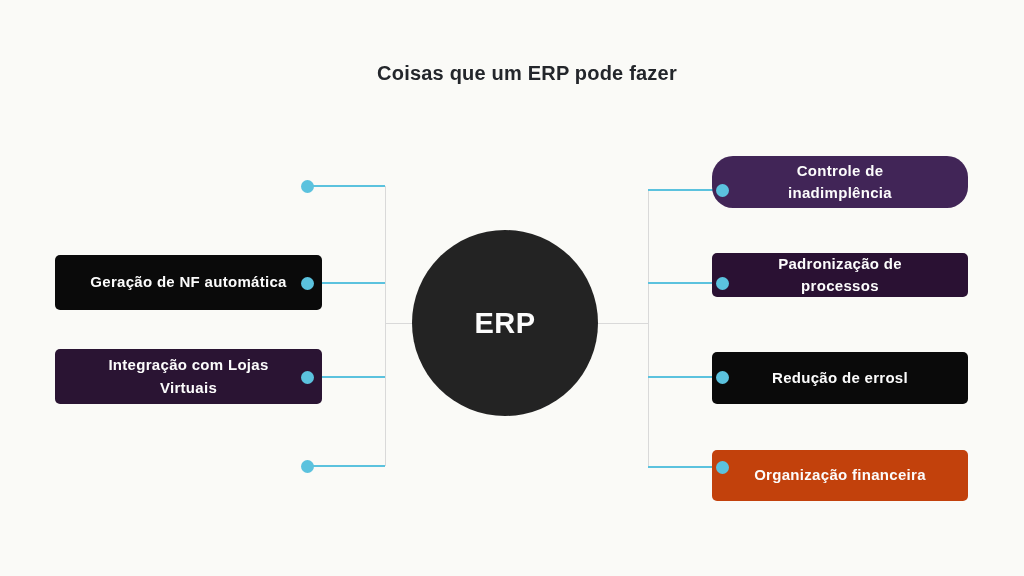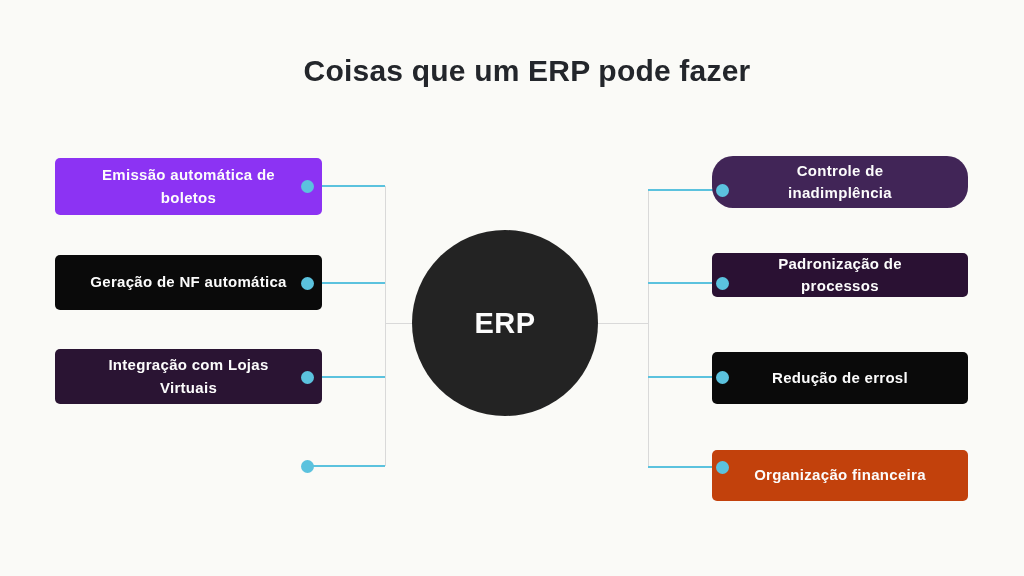--- a/index.html
+++ b/index.html
@@ -12,23 +12,23 @@
     width: 1024px;
     height: 576px;
     overflow: hidden;
     background: #fafaf7;
   }
   .title {
     position: absolute;
     top: 54px;
     left: 30px;
     right: 0;
-    margin: 0;
+    margin: 8px;
     text-align: center;
-    font-size: 30px;
+    font-size: 20px;
     font-weight: 700;
     letter-spacing: 0.2px;
   }
   
   .tree { position: absolute; z-index: 1; }
   .vline-left  { left: 384.5px; top: 186px; width: 1.5px; height: 280px; }
   .vline-right { left: 647.5px; top: 190px; width: 1.5px; height: 277px; }
   .hline-center { left: 385px; top: 322.5px; width: 263px; height: 1.5px; }
   
   .cline { position: absolute; height: 2px; z-index: 1; }
@@ -109,24 +109,20 @@
   <div class="cline cl-l cl1" style="background-color: rgb(91, 194, 222);"></div>
   <div class="cline cl-l cl2" style="background-color: rgb(91, 194, 222);"></div>
   <div class="cline cl-l cl3" style="background-color: rgb(91, 194, 222);"></div>
   <div class="cline cl-l cl4" style="background-color: rgb(91, 194, 222);"></div>
 
   <div class="cline cl-r cr1" style="background-color: rgb(91, 194, 222);"></div>
   <div class="cline cl-r cr2" style="background-color: rgb(91, 194, 222);"></div>
   <div class="cline cl-r cr3" style="background-color: rgb(91, 194, 222);"></div>
   <div class="cline cl-r cr4" style="background-color: rgb(91, 194, 222);"></div>
 
-  <div class="box box-l bl1" style="background-color: rgb(140, 51, 243);">
-    <span class="box-label">Emissão automática de
-boletos</span>
-  </div>
   <div class="box box-l bl2" style="background-color: rgb(10, 10, 10);">
     <span class="box-label">Geração de NF automática</span>
   </div>
   <div class="box box-l bl3" style="background-color: rgb(42, 20, 51);">
     <span class="box-label">Integração com Lojas
 Virtuais</span>
   </div>
 
   <div class="box box-r br1" style="background-color: rgb(65, 37, 87); border-radius: 21px;">
     <span class="box-label">Controle de

